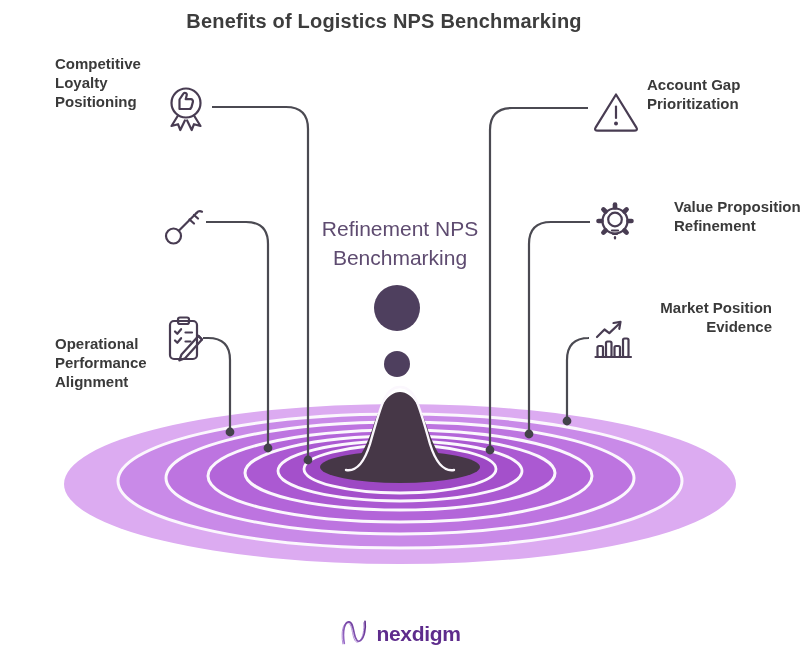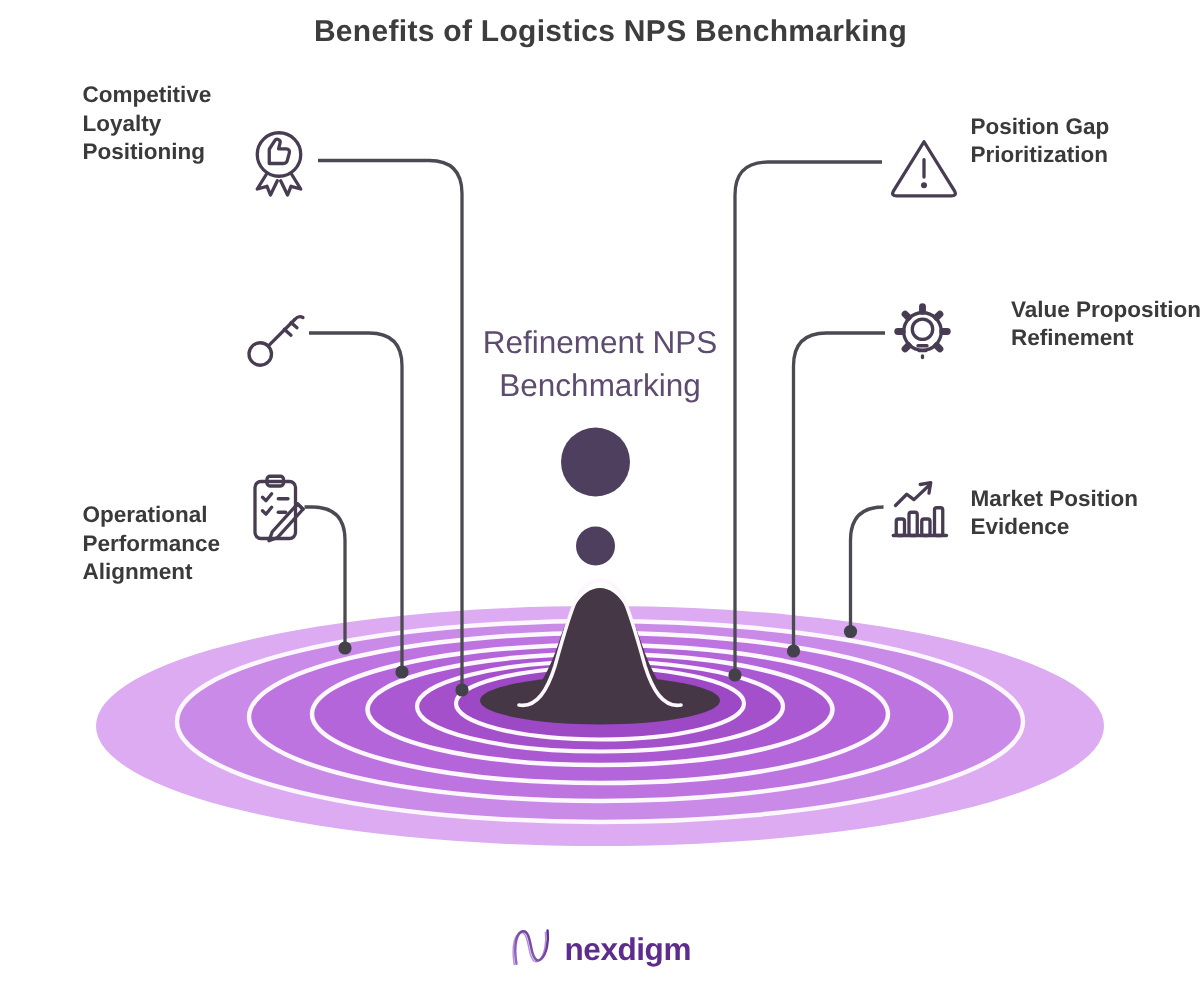--- a/index.html
+++ b/index.html
@@ -3,21 +3,21 @@
 <meta charset="utf-8">
 <style>
   html,body{margin:0;padding:0;background:#fff;}
   #stage{
     position:relative;width:800px;height:665px;background:#fff;overflow:hidden;
     font-family:"Liberation Sans", sans-serif;
   }
   #scene{position:absolute;left:0;top:0;z-index:1;}
   .title{
     position:absolute;left:0;top:10px;width:768px;text-align:center;z-index:3;
-    font-size:20px;font-weight:700;color:var(--title-ink,#3d3d3d);letter-spacing:.2px;padding-left:23px;
+    font-size:20px;font-weight:700;color:var(--title-ink,#3d3d3d);letter-spacing:.2px;
   }
   .benefit-label{
     position:absolute;z-index:3;white-space:pre-line;
     font-size:15px;font-weight:700;line-height:19px;color:var(--label-ink,#3a3a3a);
   }
   .benefit-icon{position:absolute;z-index:3;}
   .benefit-icon svg{display:block;}
   .ico{stroke:var(--icon-stroke,#483c52);stroke-width:2.2;fill:none;stroke-linecap:round;stroke-linejoin:round;}
   .ico-fill{fill:var(--icon-stroke,#483c52);stroke:none;}
   .lbl-left{}
@@ -25,21 +25,21 @@
   .lbl-1{left:55px;top:54px;width:97px;}
   .ic-1{left:162px;top:84px;}
   .lbl-2{left:27px;top:197px;width:125px;}
   .ic-2{left:160px;top:199px;}
   .lbl-3{left:55px;top:334px;width:97px;}
   .ic-3{left:161px;top:314px;}
   .lbl-4{left:647px;top:75px;width:125px;}
   .ic-4{left:591px;top:89px;}
   .lbl-5{left:674px;top:197px;width:140px;}
   .ic-5{left:590px;top:197px;}
-  .lbl-6{left:647px;top:323px;width:125px;}
+  .lbl-6{left:647px;top:298px;width:125px;text-align:right;}
   .ic-6{left:589px;top:315px;}
   .center-label{
     position:absolute;left:300px;top:214px;width:200px;z-index:3;text-align:center;
     white-space:pre-line;font-size:21px;line-height:29px;color:var(--center-ink,#5e4b70);
   }
   .footer-logo{
     position:absolute;left:0;bottom:12px;width:800px;z-index:3;
     display:flex;align-items:center;justify-content:center;gap:7px;
   }
   .wordmark{font-size:21px;font-weight:700;color:var(--brand-purple,#5e2c8c);letter-spacing:-0.3px;}
@@ -126,21 +126,21 @@
         <path d="M14 17.5 l2.3 2.3 3.8-4.6"></path>
         <path d="M24.5 18.5 h6.5"></path>
         <path d="M14 26.5 l2.3 2.3 3.8-4.6"></path>
         <path d="M24.5 27.5 h5"></path>
         <path d="M20.5 40.5 l-2.2 6 5.8-2.2 L41 25.5 l-3.6-3.6 z"></path>
         <path d="M37.4 21.9 l3.6 3.6"></path>
       </g>
     </svg>
   </div>
 
-  <div class="benefit-label lbl-right lbl-4">Position Gap
+  <div class="benefit-label lbl-right lbl-4">Account Gap
 Prioritization</div>
   <div class="benefit-icon ic-4">
     <svg width="50" height="46" viewBox="0 0 50 46">
       <g class="ico">
         <path d="M25 5.5 L45.3 38.3 q1.9 3.3-2.2 3.3 H6.9 q-4.1 0-2.2-3.3 Z"></path>
         <path d="M25 17.5 v11.5"></path>
       </g>
       <circle class="ico-fill" cx="25" cy="34.5" r="2"></circle>
     </svg>
   </div>

